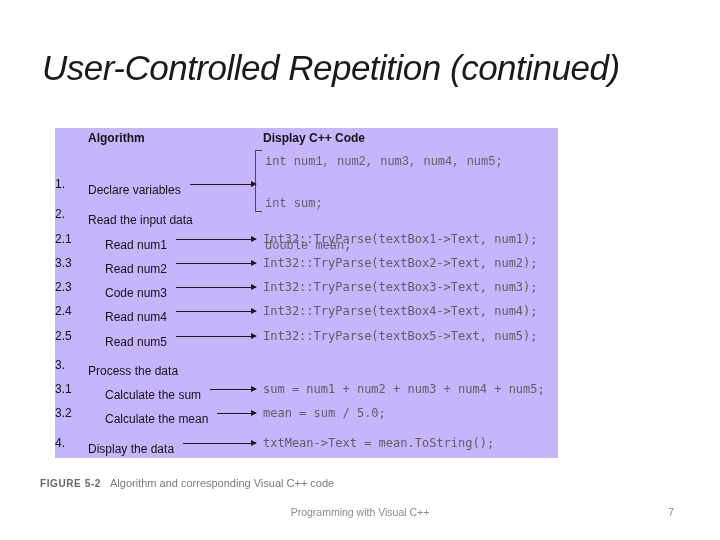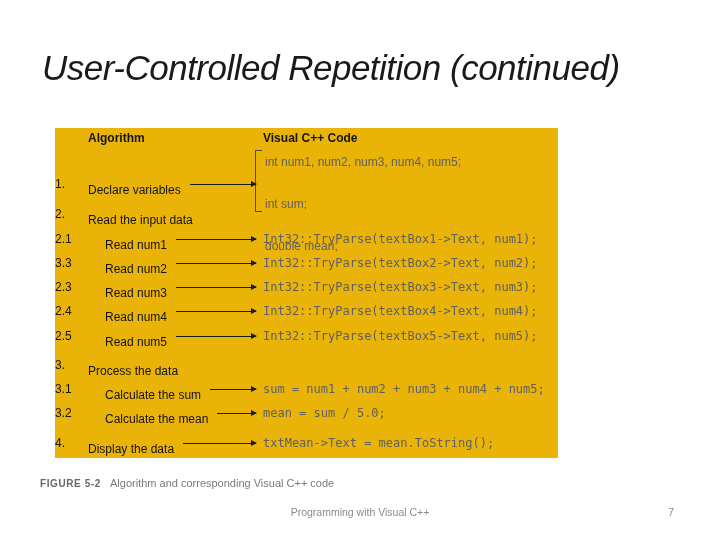--- a/index.html
+++ b/index.html
@@ -18,21 +18,21 @@
     font-weight: 400;
     letter-spacing: -0.5px;
     color: #1a1a1a;
     white-space: nowrap;
     font-style: italic;
   }
   .figure {
     position: absolute;
     left: 55px; top: 128px;
     width: 503px; height: 330px;
-    background: #eab308;
+    background: #c4b5fd;
   }
   .fig-header {
     position: absolute;
     top: 3px;
     font-size: 12px;
     font-weight: bold;
     color: #141414;
     white-space: nowrap;
   }
   .fig-header.alg { left: 33px; }
@@ -42,21 +42,21 @@
     position: absolute;
     left: 200px; top: 22px;
     width: 7px; height: 62px;
     border-left: 1px solid #4a4a4a;
     border-top: 1px solid #4a4a4a;
     border-bottom: 1px solid #4a4a4a;
   }
   .decl-block {
     position: absolute;
     left: 210px; top: 24px;
-    font-family: Liberation Sans, sans-serif;
+    font-family: Liberation Mono, monospace;
     font-size: 12px;
     line-height: 21px;
     color: #606060;
     white-space: pre;
   }
   .fig-row {
     position: absolute;
     left: 0; width: 100%;
     height: 14px;
     display: flex;
@@ -133,21 +133,21 @@
   }
 </style>
 </head>
 <body>
 
 <div class="slide-title">User-Controlled Repetition (continued)</div>
 
 <div class="figure">
 
   <div class="fig-header alg">Algorithm</div>
-  <div class="fig-header code-col">Visual C++ Code</div>
+  <div class="fig-header code-col">Display C++ Code</div>
 
   <div class="decl-bracket"></div>
   <div class="decl-block"><span>int num1, num2, num3, num4, num5;</span><br>
 <span>int sum;</span><br>
 <span>double mean;</span></div>
 
   <div class="fig-row" style="top:49px">
     <div class="row-left">
       <span class="row-num">1.</span>
       <span class="row-label">Declare variables</span>
@@ -176,21 +176,21 @@
       <span class="row-num">3.3</span>
       <span class="row-label">Read num2</span>
       <span class="arrow-line"></span>
     </div>
     <span class="row-code">Int32::TryParse(textBox2-&gt;Text, num2);</span>
   </div>
 
   <div class="fig-row sub" style="top:152px">
     <div class="row-left">
       <span class="row-num">2.3</span>
-      <span class="row-label">Read num3</span>
+      <span class="row-label">Code num3</span>
       <span class="arrow-line"></span>
     </div>
     <span class="row-code">Int32::TryParse(textBox3-&gt;Text, num3);</span>
   </div>
 
   <div class="fig-row sub" style="top:176px">
     <div class="row-left">
       <span class="row-num">2.4</span>
       <span class="row-label">Read num4</span>
       <span class="arrow-line"></span>

